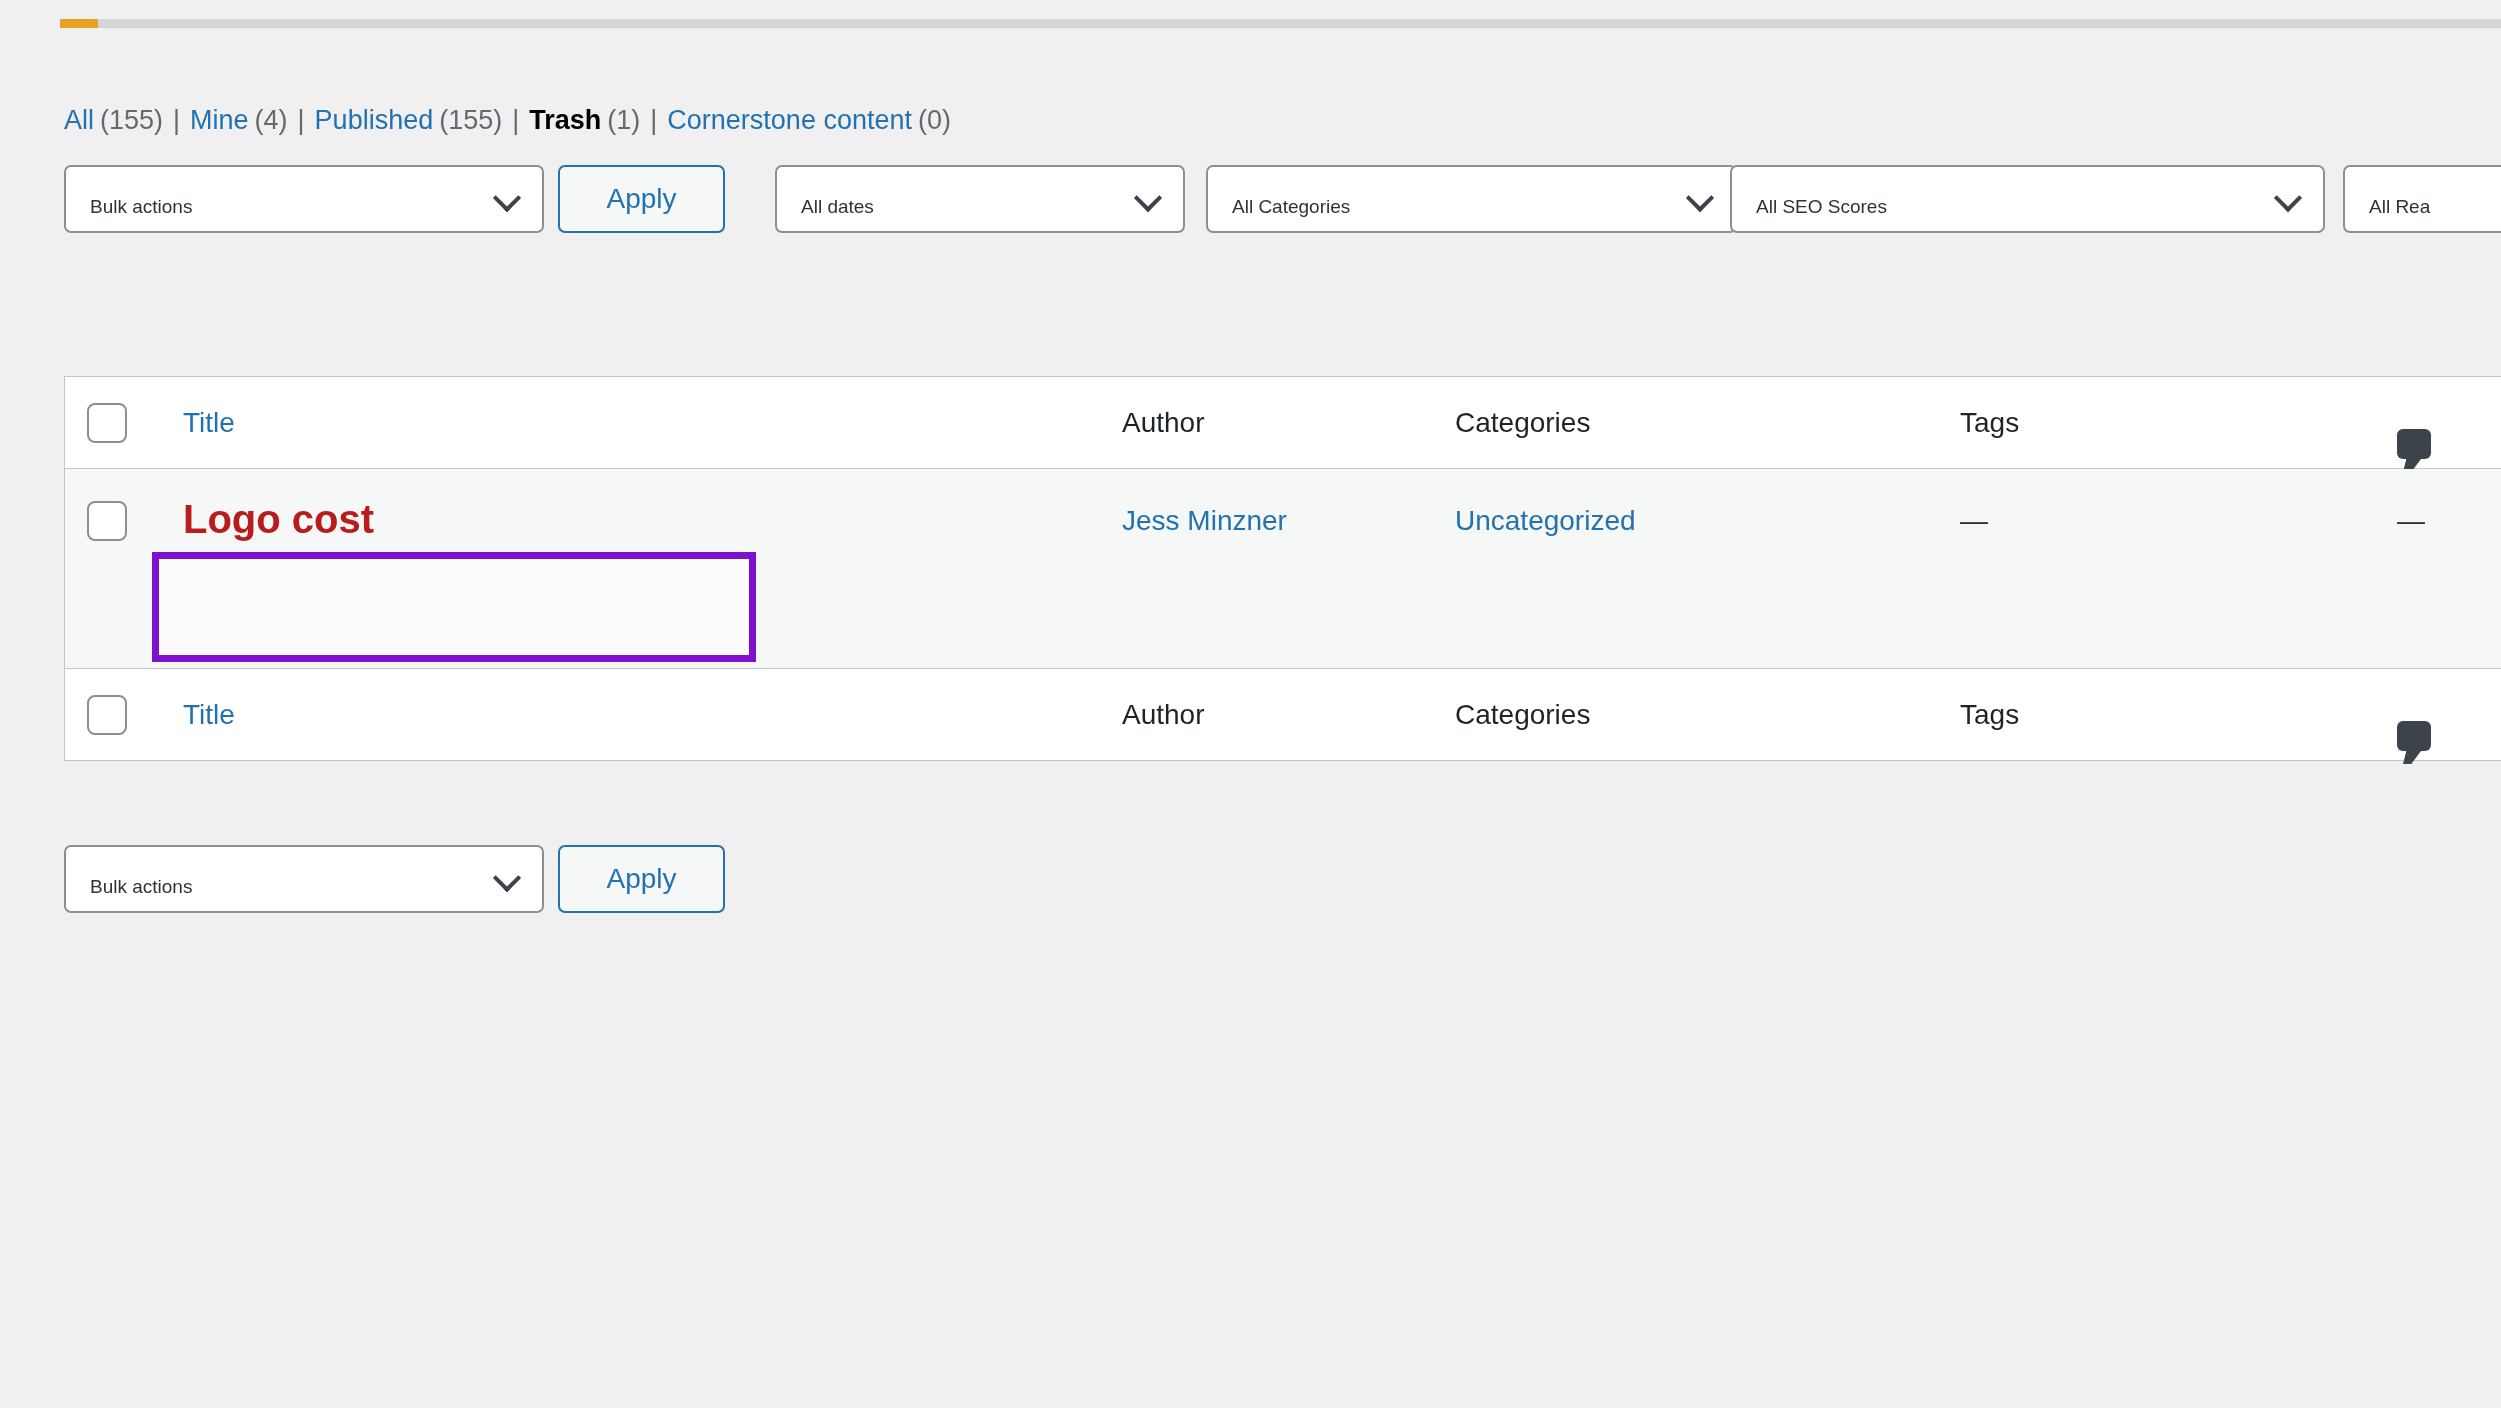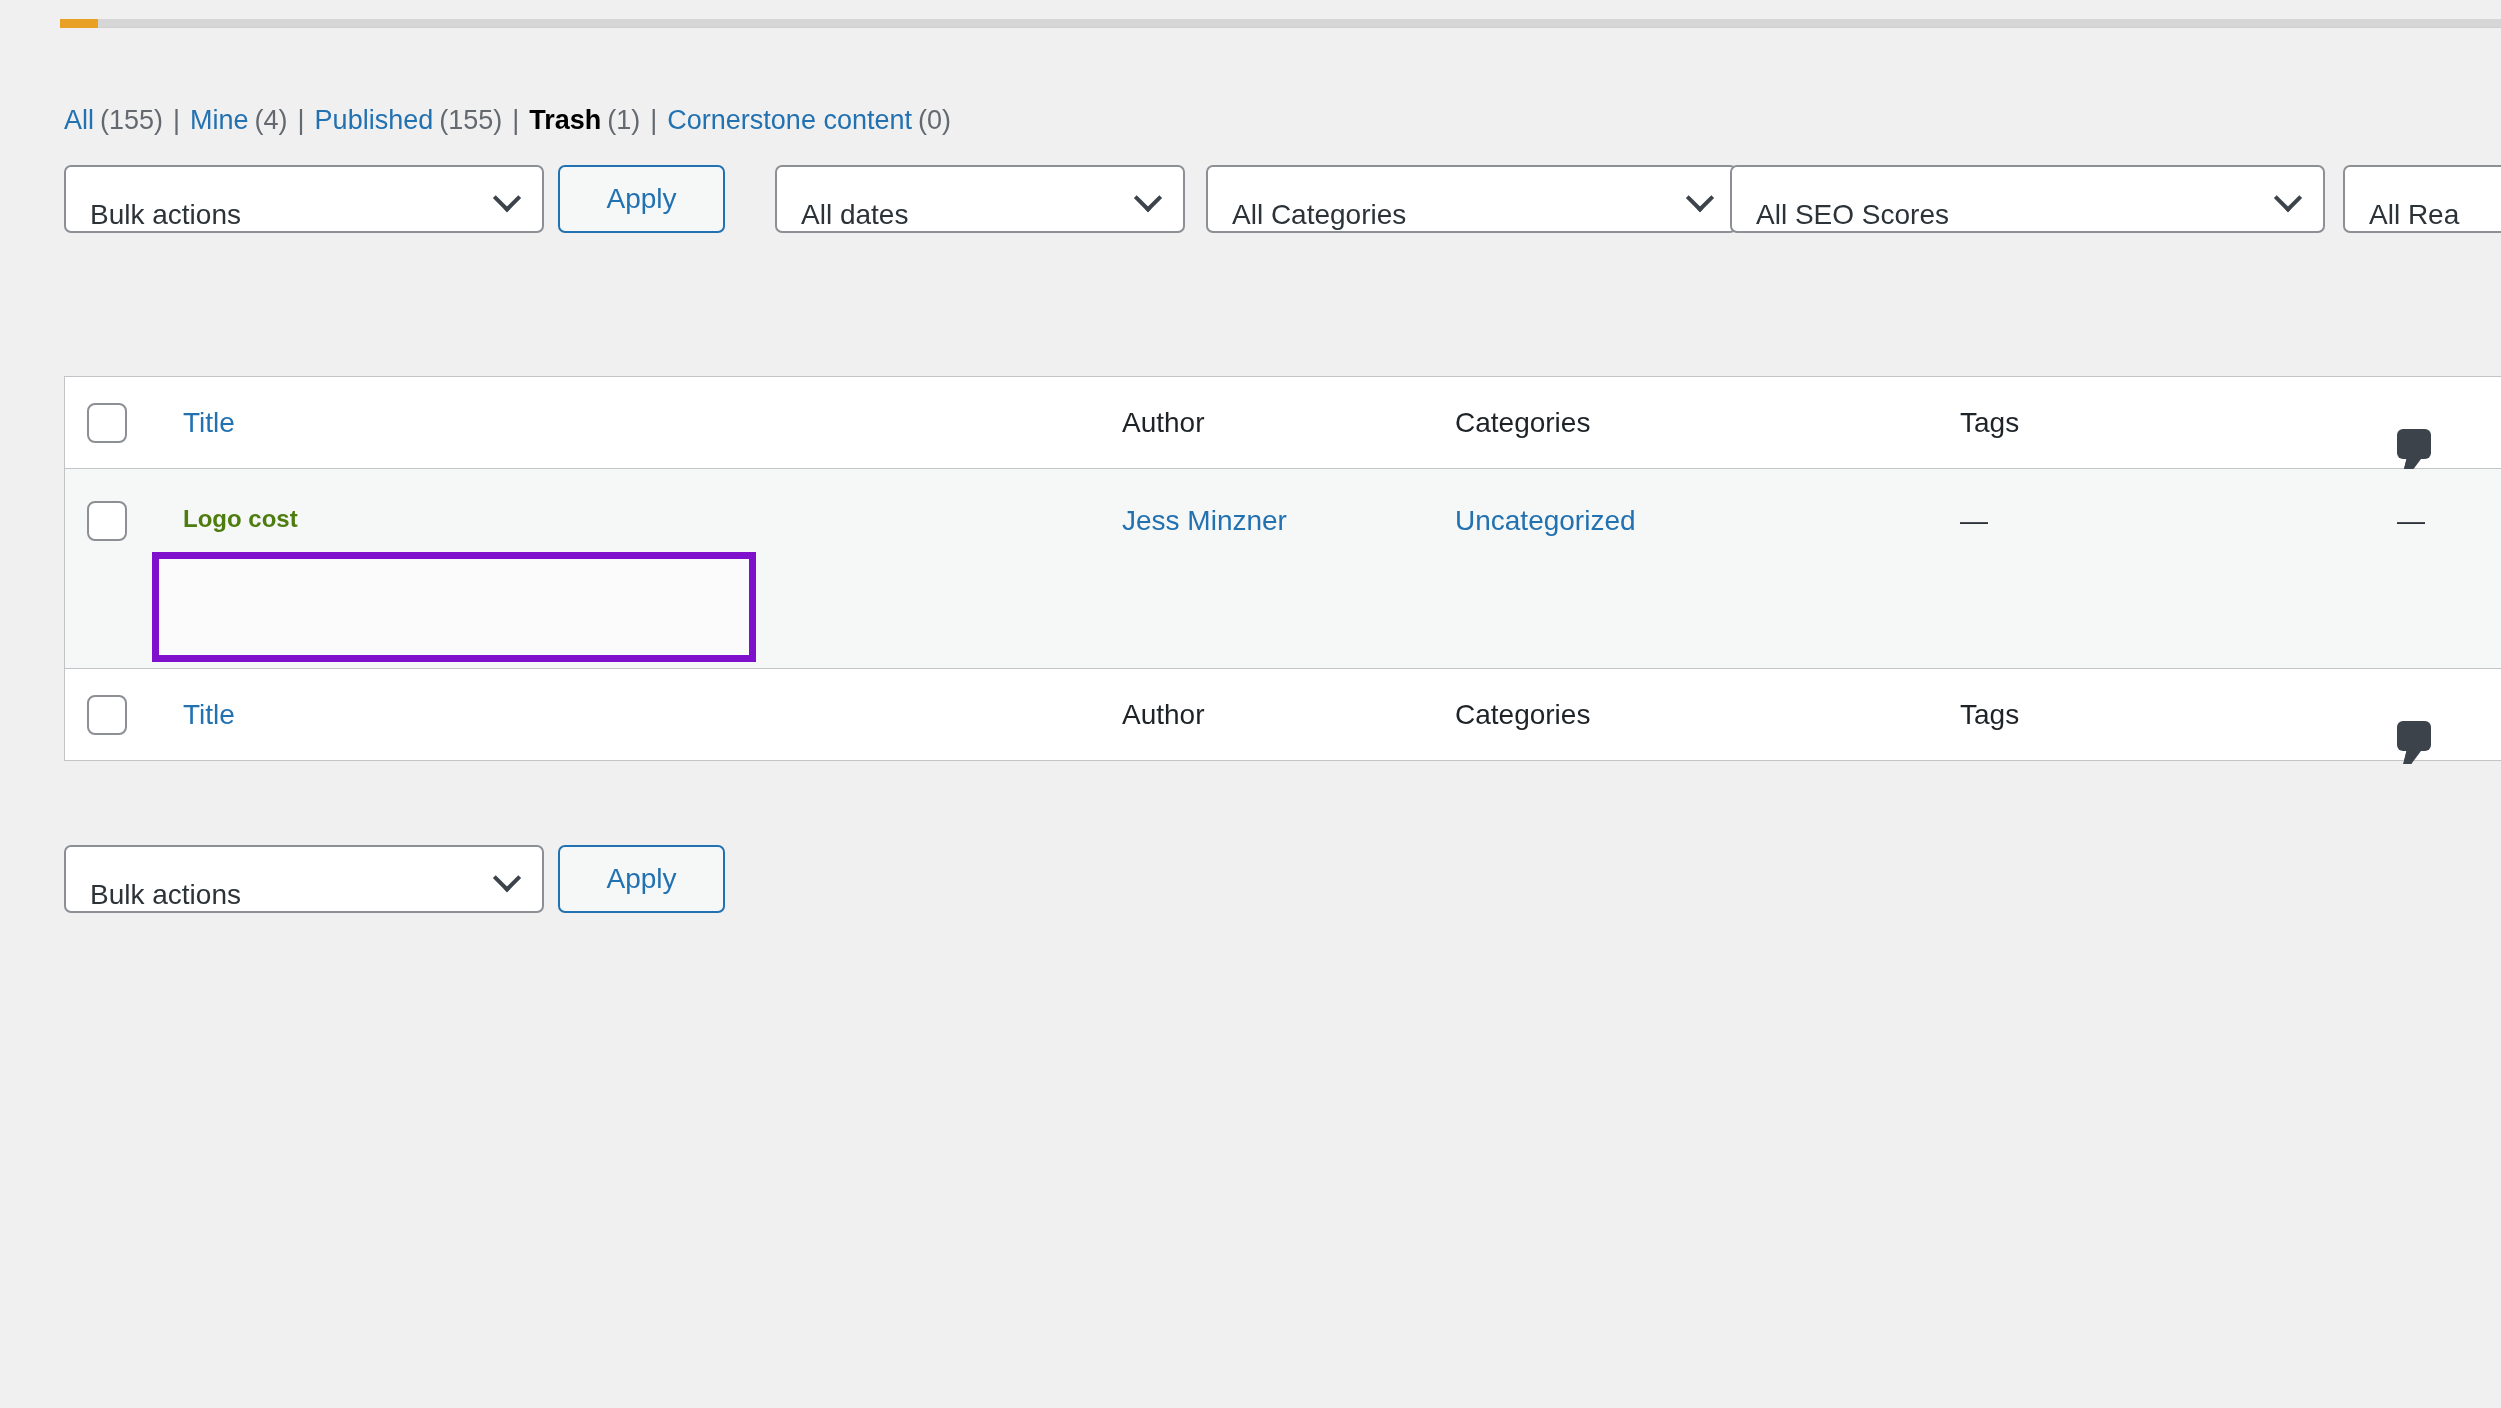--- a/index.html
+++ b/index.html
@@ -70,23 +70,23 @@
     white-space: nowrap;
   }
   .wp-select {
     display: inline-block;
     position: relative;
     height: 68px;
     background: #fff;
     border: 2px solid #8c8f94;
     border-radius: 7px;
     color: #2c3338;
-    font-size: 28px;
+    font-size: 19px;
     line-height: 64px;
-    padding: 16px 74px 0 24px;
+    padding: 8px 74px 0 24px;
     vertical-align: top;
     cursor: pointer;
   }
   .wp-select .chev {
     position: absolute;
     right: 24px; top: 50%;
     width: 22px; height: 22px;
     margin-top: -13px;
     pointer-events: none;
   }
@@ -195,23 +195,23 @@
     width: 0; height: 0;
     border-left: 8px solid #3c434a;
     border-right: 7px solid transparent;
     border-top: 14px solid #3c434a;
     border-bottom: 0;
     transform: skewX(-14deg);
   }
   .lt-head .comment-bubble, .lt-foot .comment-bubble { margin-top: 38px; }
 
   .post-title {
-    font-size: 24px;
+    font-size: 40px;
     font-weight: 700;
-    color: #4d7c0f;
+    color: #b91c1c;
     line-height: 40px;
   }
   .row-actions {
     margin-top: 22px;
     font-size: 28px;
     line-height: 38px;
     color: #8c8f94;
   }
   .row-actions a { text-decoration: none; }
   .row-actions a.restore { color: #2271b1; }

